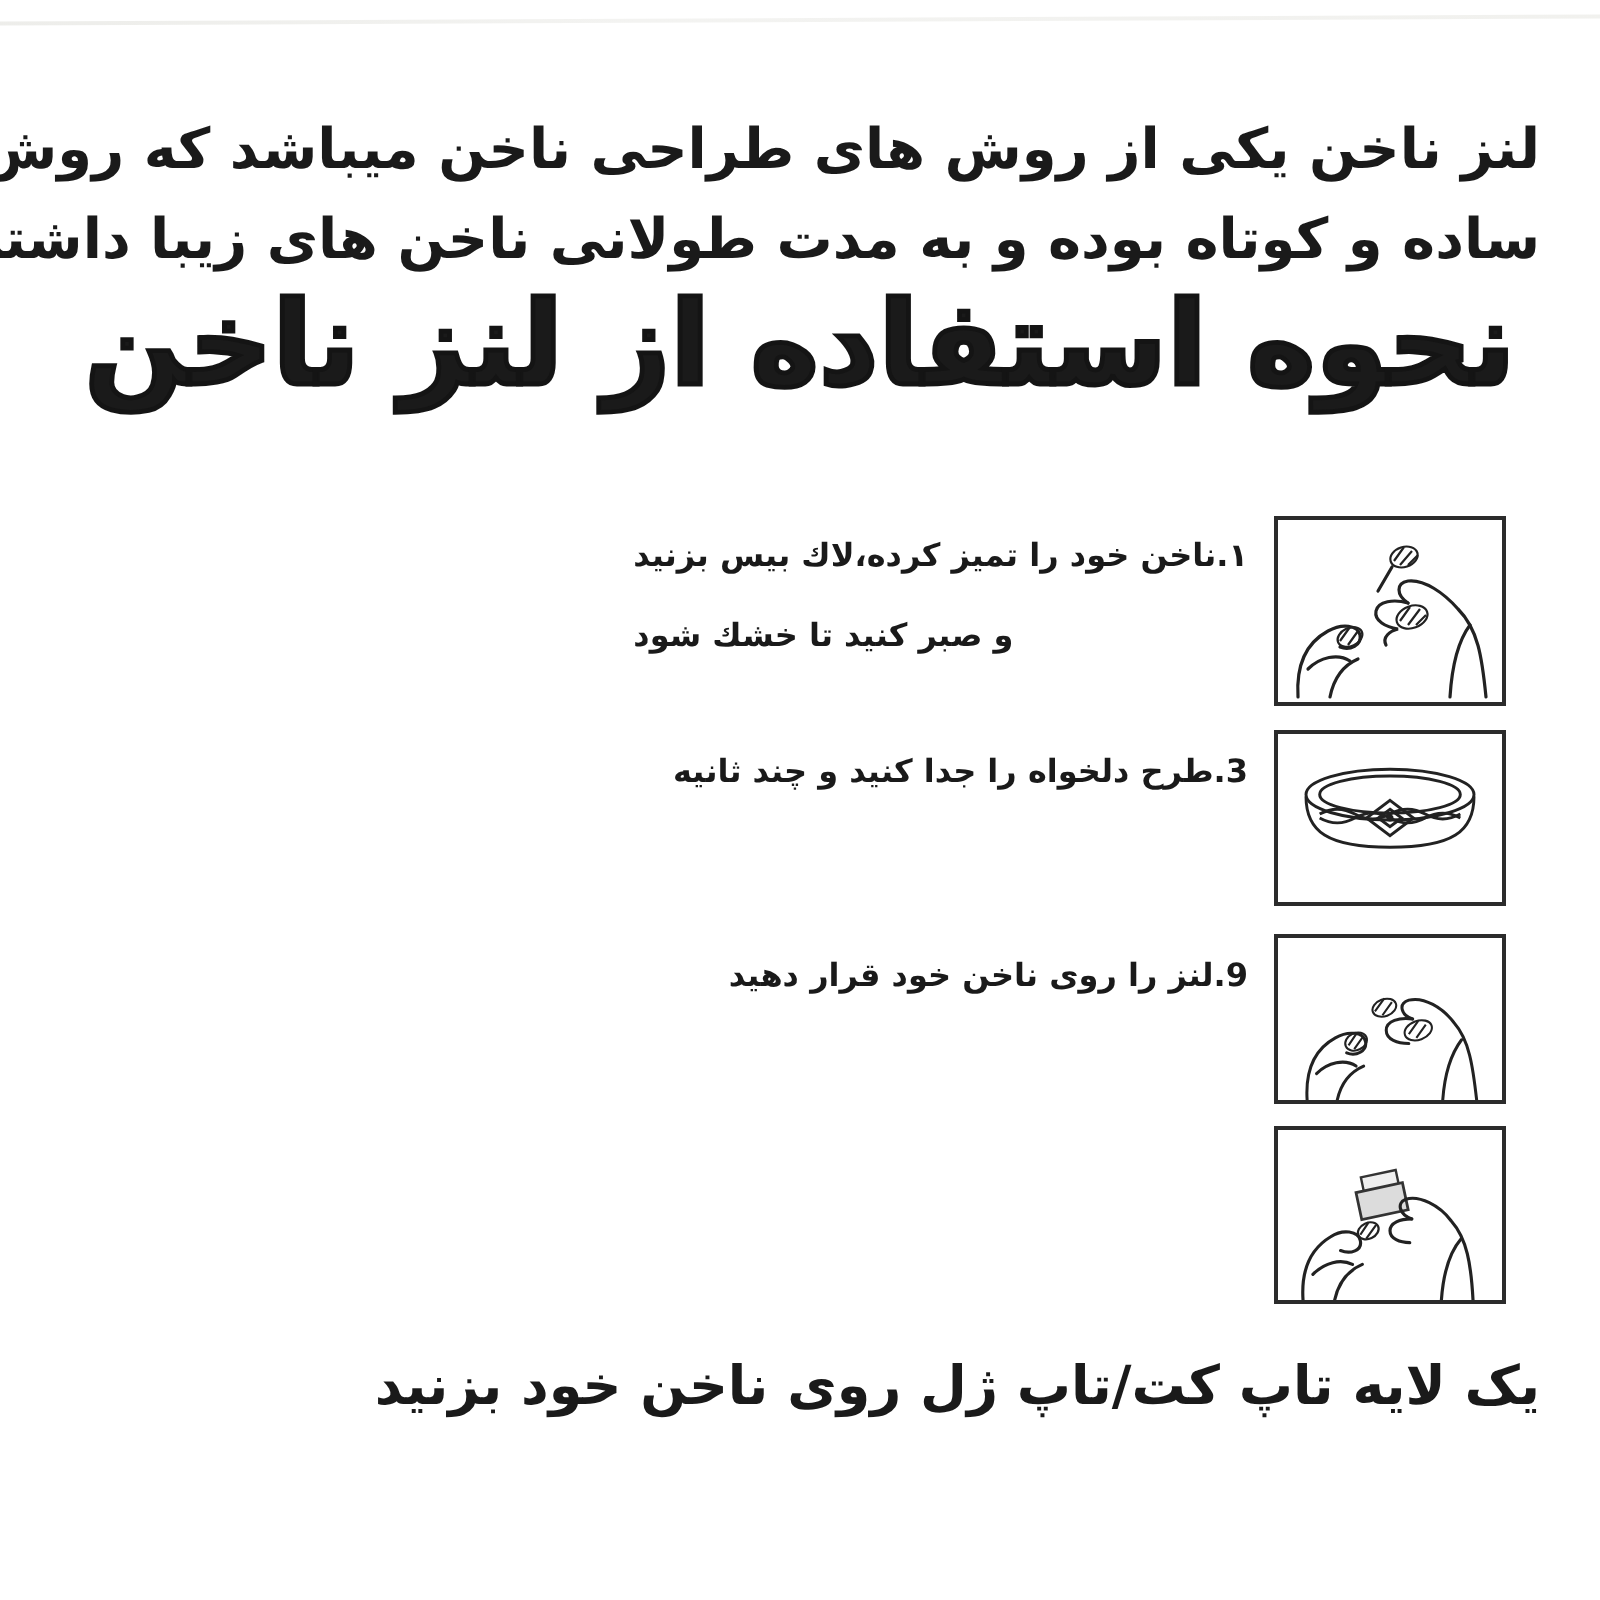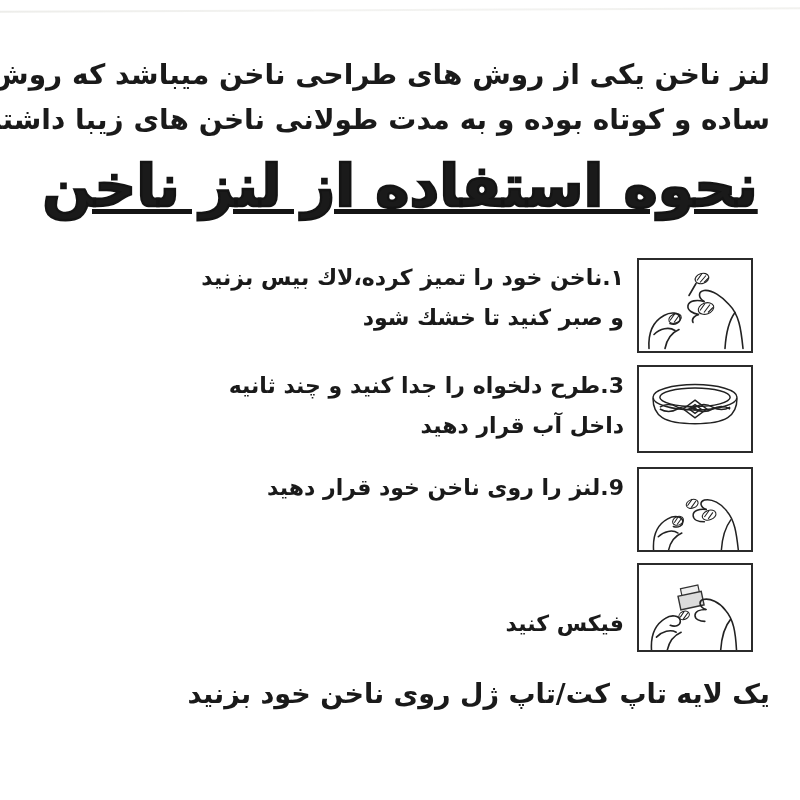--- a/index.html
+++ b/index.html
@@ -11,27 +11,27 @@
     position:absolute;top:9px;left:-8px;width:820px;height:2px;
     background:linear-gradient(to right,#ededea,#f3f3f1 40%,#f1f1ee);
     transform:rotate(-0.25deg);
   }
   .intro{
     position:absolute;top:24px;left:30px;right:30px;
     text-align:center;font-size:28px;font-weight:bold;line-height:45px;
     white-space:nowrap;
   }
   .heading{
-    position:absolute;top:122px;left:0;right:0;margin:16px;
+    position:absolute;top:122px;left:0;right:0;margin:2px;
     text-align:center;font-size:58px;line-height:96px;font-weight:bold;
-    -webkit-text-stroke:2.4px #141414;letter-spacing:1px;white-space:nowrap;text-decoration:underline;
+    -webkit-text-stroke:2.4px #141414;letter-spacing:1px;white-space:nowrap;
   }
   .step-text{
-    position:absolute;right:176px;text-align:right;
-    font-size:22px;font-weight:bold;line-height:40px;white-space:nowrap;
+    position:absolute;right:176px;text-align:left;
+    font-size:16px;font-weight:bold;line-height:40px;white-space:nowrap;
   }
   .s1t{top:258px}.s2t{top:366px}.s3t{top:468px}.s4t{top:564px}
   .illus{
     position:absolute;right:47px;width:116px;background:#ffffff;
     border:2px solid #2b2b2b;box-sizing:border-box;
   }
   .s1b{top:258px;height:95px}.s2b{top:365px;height:88px}
   .s3b{top:467px;height:85px}.s4b{top:563px;height:89px}
   .illus svg{display:block;width:100%;height:100%;}
   .footer{
@@ -74,21 +74,20 @@
         <ellipse cx="67" cy="46" rx="8" ry="5.5" transform="rotate(-20 67 46)"></ellipse>
         <path d="M61,48 L66,41 M65,50 L71,42 M69,50 L74,45"></path>
         <ellipse cx="36" cy="56" rx="6.5" ry="4.5" transform="rotate(-25 36 56)"></ellipse>
         <path d="M31,58 L36,51 M35,60 L40,53"></path>
       </g>
     </svg>
   </div>
 
   <div class="step-text s2t">
     <span>3.طرح دلخواه را جدا کنید و چند ثانیه</span><br>
-    <span>داخل آب قرار دهید</span>
   </div>
   <div class="illus s2b">
     <svg viewBox="0 0 112 86" preserveAspectRatio="xMidYMid meet">
       <g fill="none" stroke="#222" stroke-width="1.5">
         <ellipse cx="56" cy="31" rx="43" ry="13"></ellipse>
         <ellipse cx="56" cy="31" rx="36" ry="9.5"></ellipse>
         <path d="M13,32 C13,50 24,58 56,58 C88,58 99,50 99,32"></path>
         <path d="M20,41 Q29,36 38,41 Q47,46 56,41 Q65,36 74,41 Q83,46 92,41"></path>
         <path d="M20,43 Q29,48 38,43 Q47,38 56,43 Q65,48 74,43 Q83,38 92,43"></path>
         <path d="M56,34 L68,43 L56,52 L44,43 Z"></path>
@@ -117,21 +116,20 @@
         <ellipse cx="71" cy="49" rx="7.5" ry="5" transform="rotate(-20 71 49)"></ellipse>
         <path d="M66,51 L71,44 M70,53 L75,46"></path>
         <ellipse cx="38" cy="55" rx="6" ry="4.5" transform="rotate(-25 38 55)"></ellipse>
         <path d="M34,57 L38,51 M37,59 L42,52"></path>
       </g>
     </svg>
   </div>
 
   <div class="step-text s4t">
     <br>
-    <span>فیکس کنید</span>
   </div>
   <div class="illus s4b">
     <svg viewBox="0 0 112 86" preserveAspectRatio="xMidYMid meet">
       <g transform="rotate(-12 52 36)">
         <rect x="44" y="22" width="18" height="9" fill="#efefef" stroke="#333" stroke-width="1.2"></rect>
         <rect x="40" y="29" width="24" height="14" fill="#dcdcdc" stroke="#333" stroke-width="1.4"></rect>
       </g>
       <g fill="none" stroke="#222" stroke-width="1.6" stroke-linecap="round">
         <path d="M98,86 C97,68 95,55 87,46 C81,38 71,33 64,35 C59,37 61,43 67,45"></path>
         <path d="M82,86 C83,72 86,62 92,55"></path>

